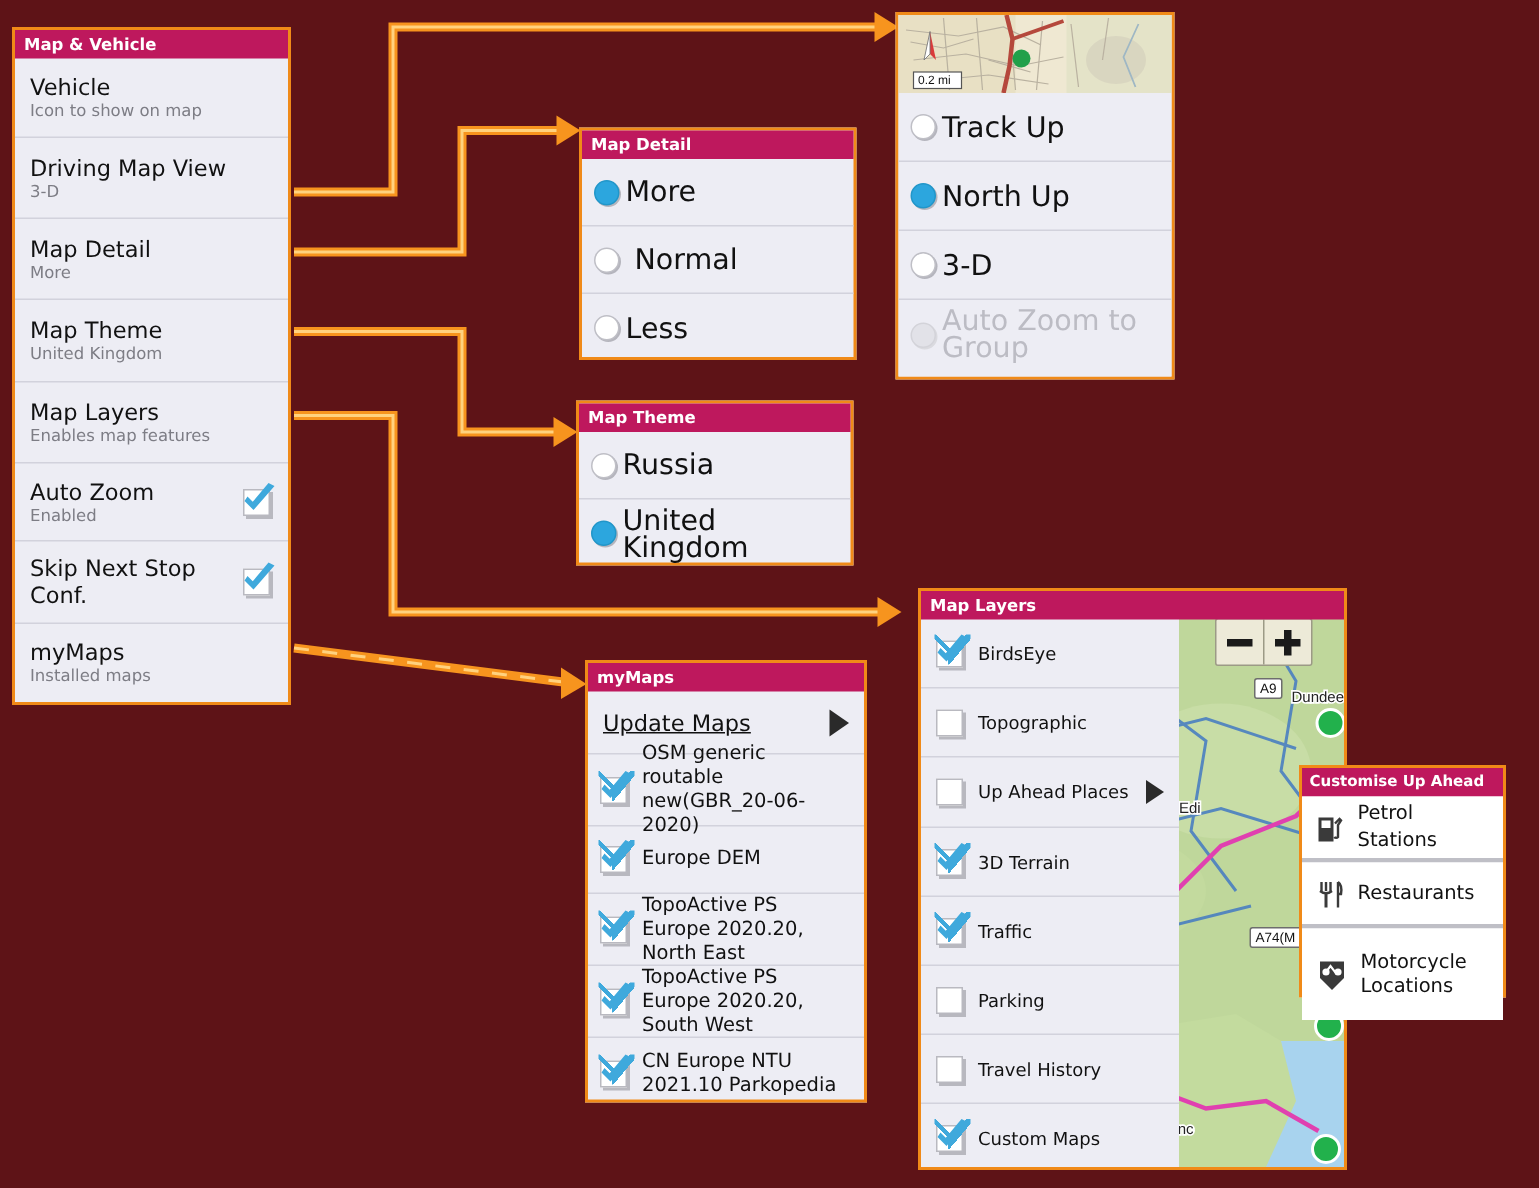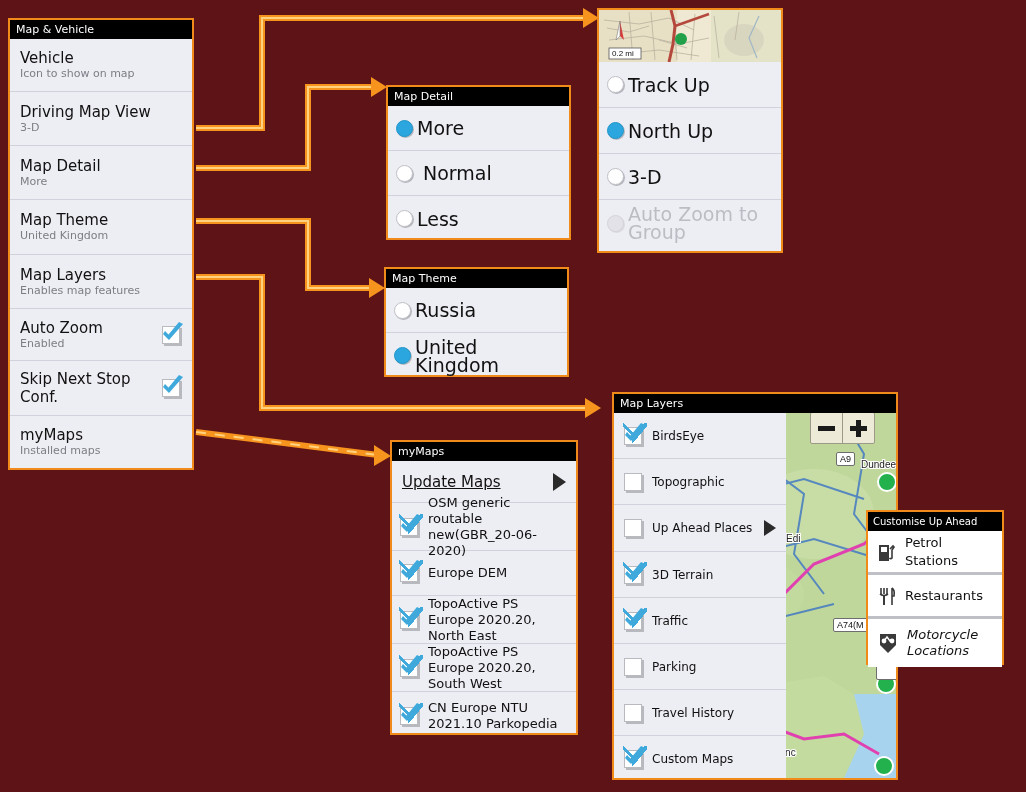--- a/index.html
+++ b/index.html
@@ -11,24 +11,24 @@
   }
   
   .panel{
     position:absolute;
     border:2px solid #F08A18;
     background:#EDEDF4;
     box-sizing:border-box;
     z-index:5;
   }
   .titlebar{
-    background:#000000;
+    background:#be185d;
     color:#FFFFFF;
     font-size:11px;
-    font-weight:normal;
+    font-weight:bold;
     font-family:"DejaVu Sans", sans-serif;
     padding:3px 6px;
     line-height:13px;
     position:relative;
   }
   .row{
     display:flex;
     align-items:center;
     border-bottom:1px solid #D2D2DC;
     box-sizing:border-box;
@@ -491,21 +491,21 @@
       <svg width="18" height="20" viewBox="0 0 18 20">
         <path d="M3 2 L3 8 M6 2 L6 8 M9 2 L9 8" stroke="#3A3A3A" stroke-width="1.6"></path>
         <path d="M2 8 Q6 11 10 8" stroke="#3A3A3A" stroke-width="1.6" fill="none"></path>
         <rect x="5" y="9" width="2" height="10" fill="#3A3A3A"></rect>
         <path d="M14 2 L14 19 M14 2 Q17 4 16 10 L14 10" stroke="#3A3A3A" stroke-width="1.6" fill="none"></path>
       </svg>
     </span>
     <span class="main-lbl" style="font-size:13px;">Restaurants</span>
   </div>
 
-  <div class="row" style="height:48px;padding-left:10px;background:#FFFFFF;font-style:italic;">
+  <div class="row" style="height:61px;padding-left:10px;background:#FFFFFF;">
     <span style="margin-right:9px;display:flex;">
       <svg width="20" height="22" viewBox="0 0 20 22">
         <path d="M2 2 L18 2 L18 13 L10 21 L2 13 Z" fill="#3A3A3A"></path>
         <circle cx="6" cy="9" r="2.4" fill="#FFFFFF"></circle>
         <circle cx="14" cy="9" r="2.4" fill="#FFFFFF"></circle>
         <path d="M6 9 L9 5 L12 9 L14 9" stroke="#FFFFFF" stroke-width="1.4" fill="none"></path>
       </svg>
     </span>
     <span class="main-lbl" style="font-size:13px;line-height:16px;">Motorcycle Locations</span>
   </div>

